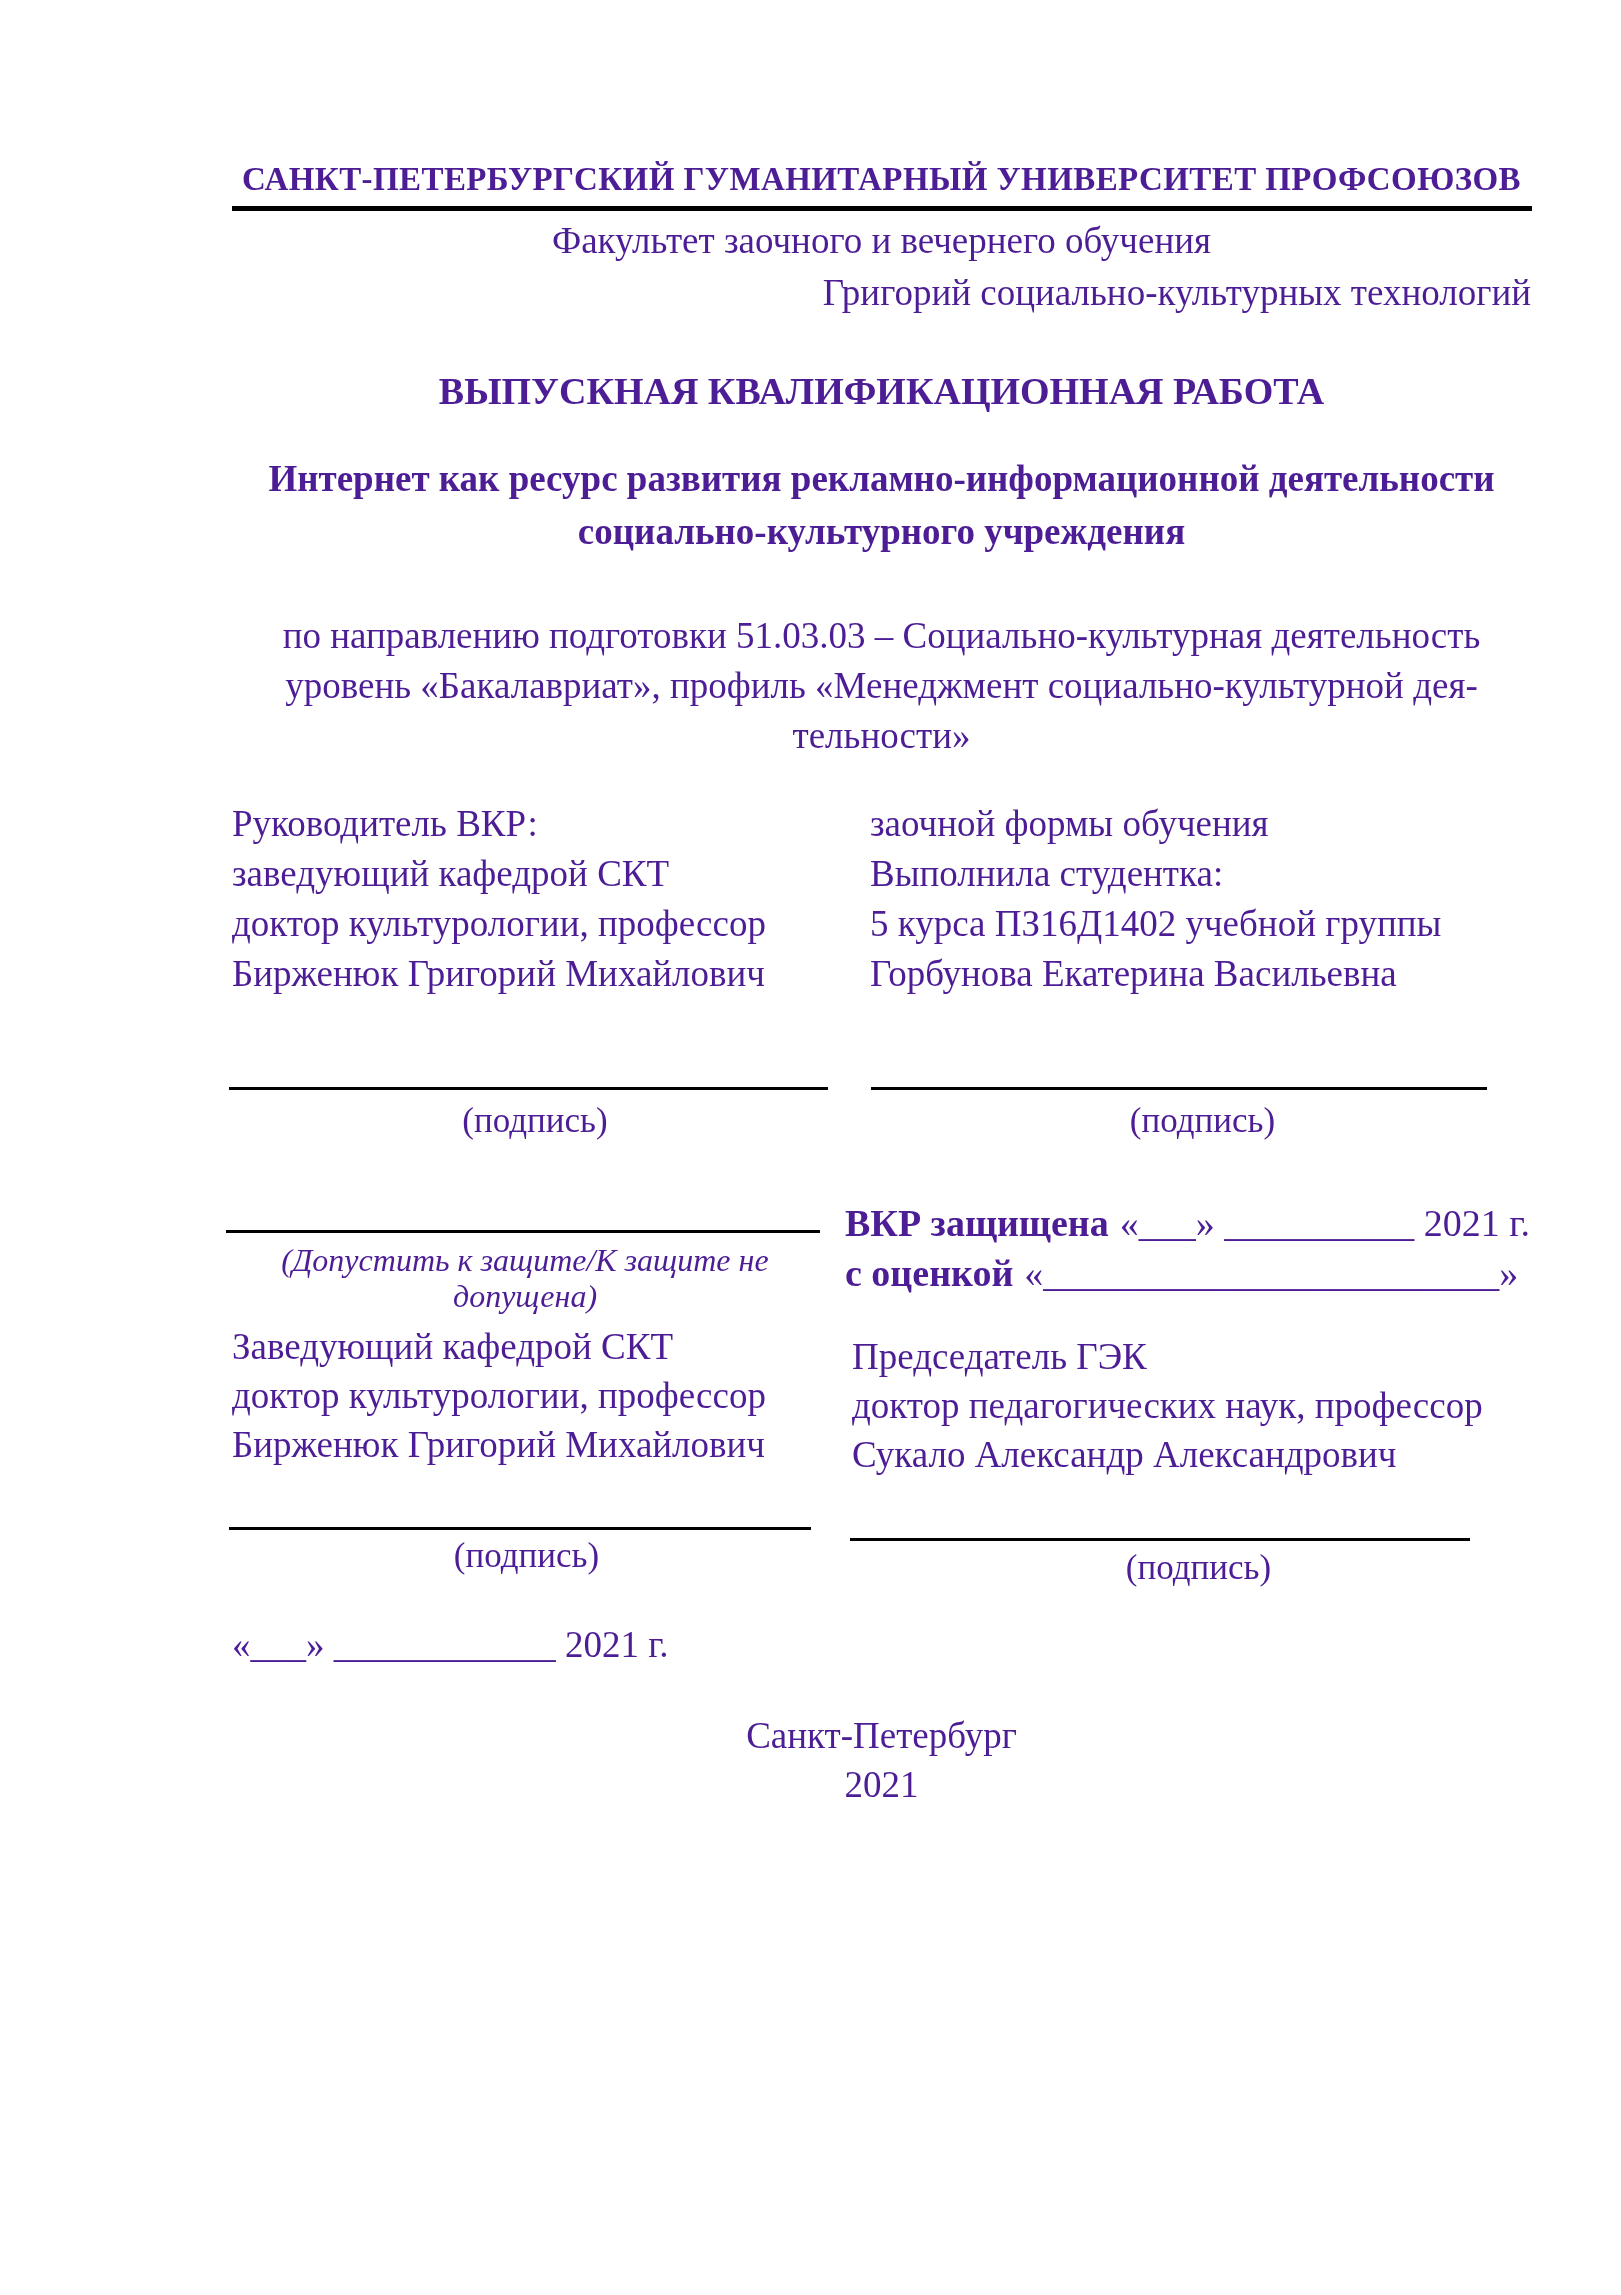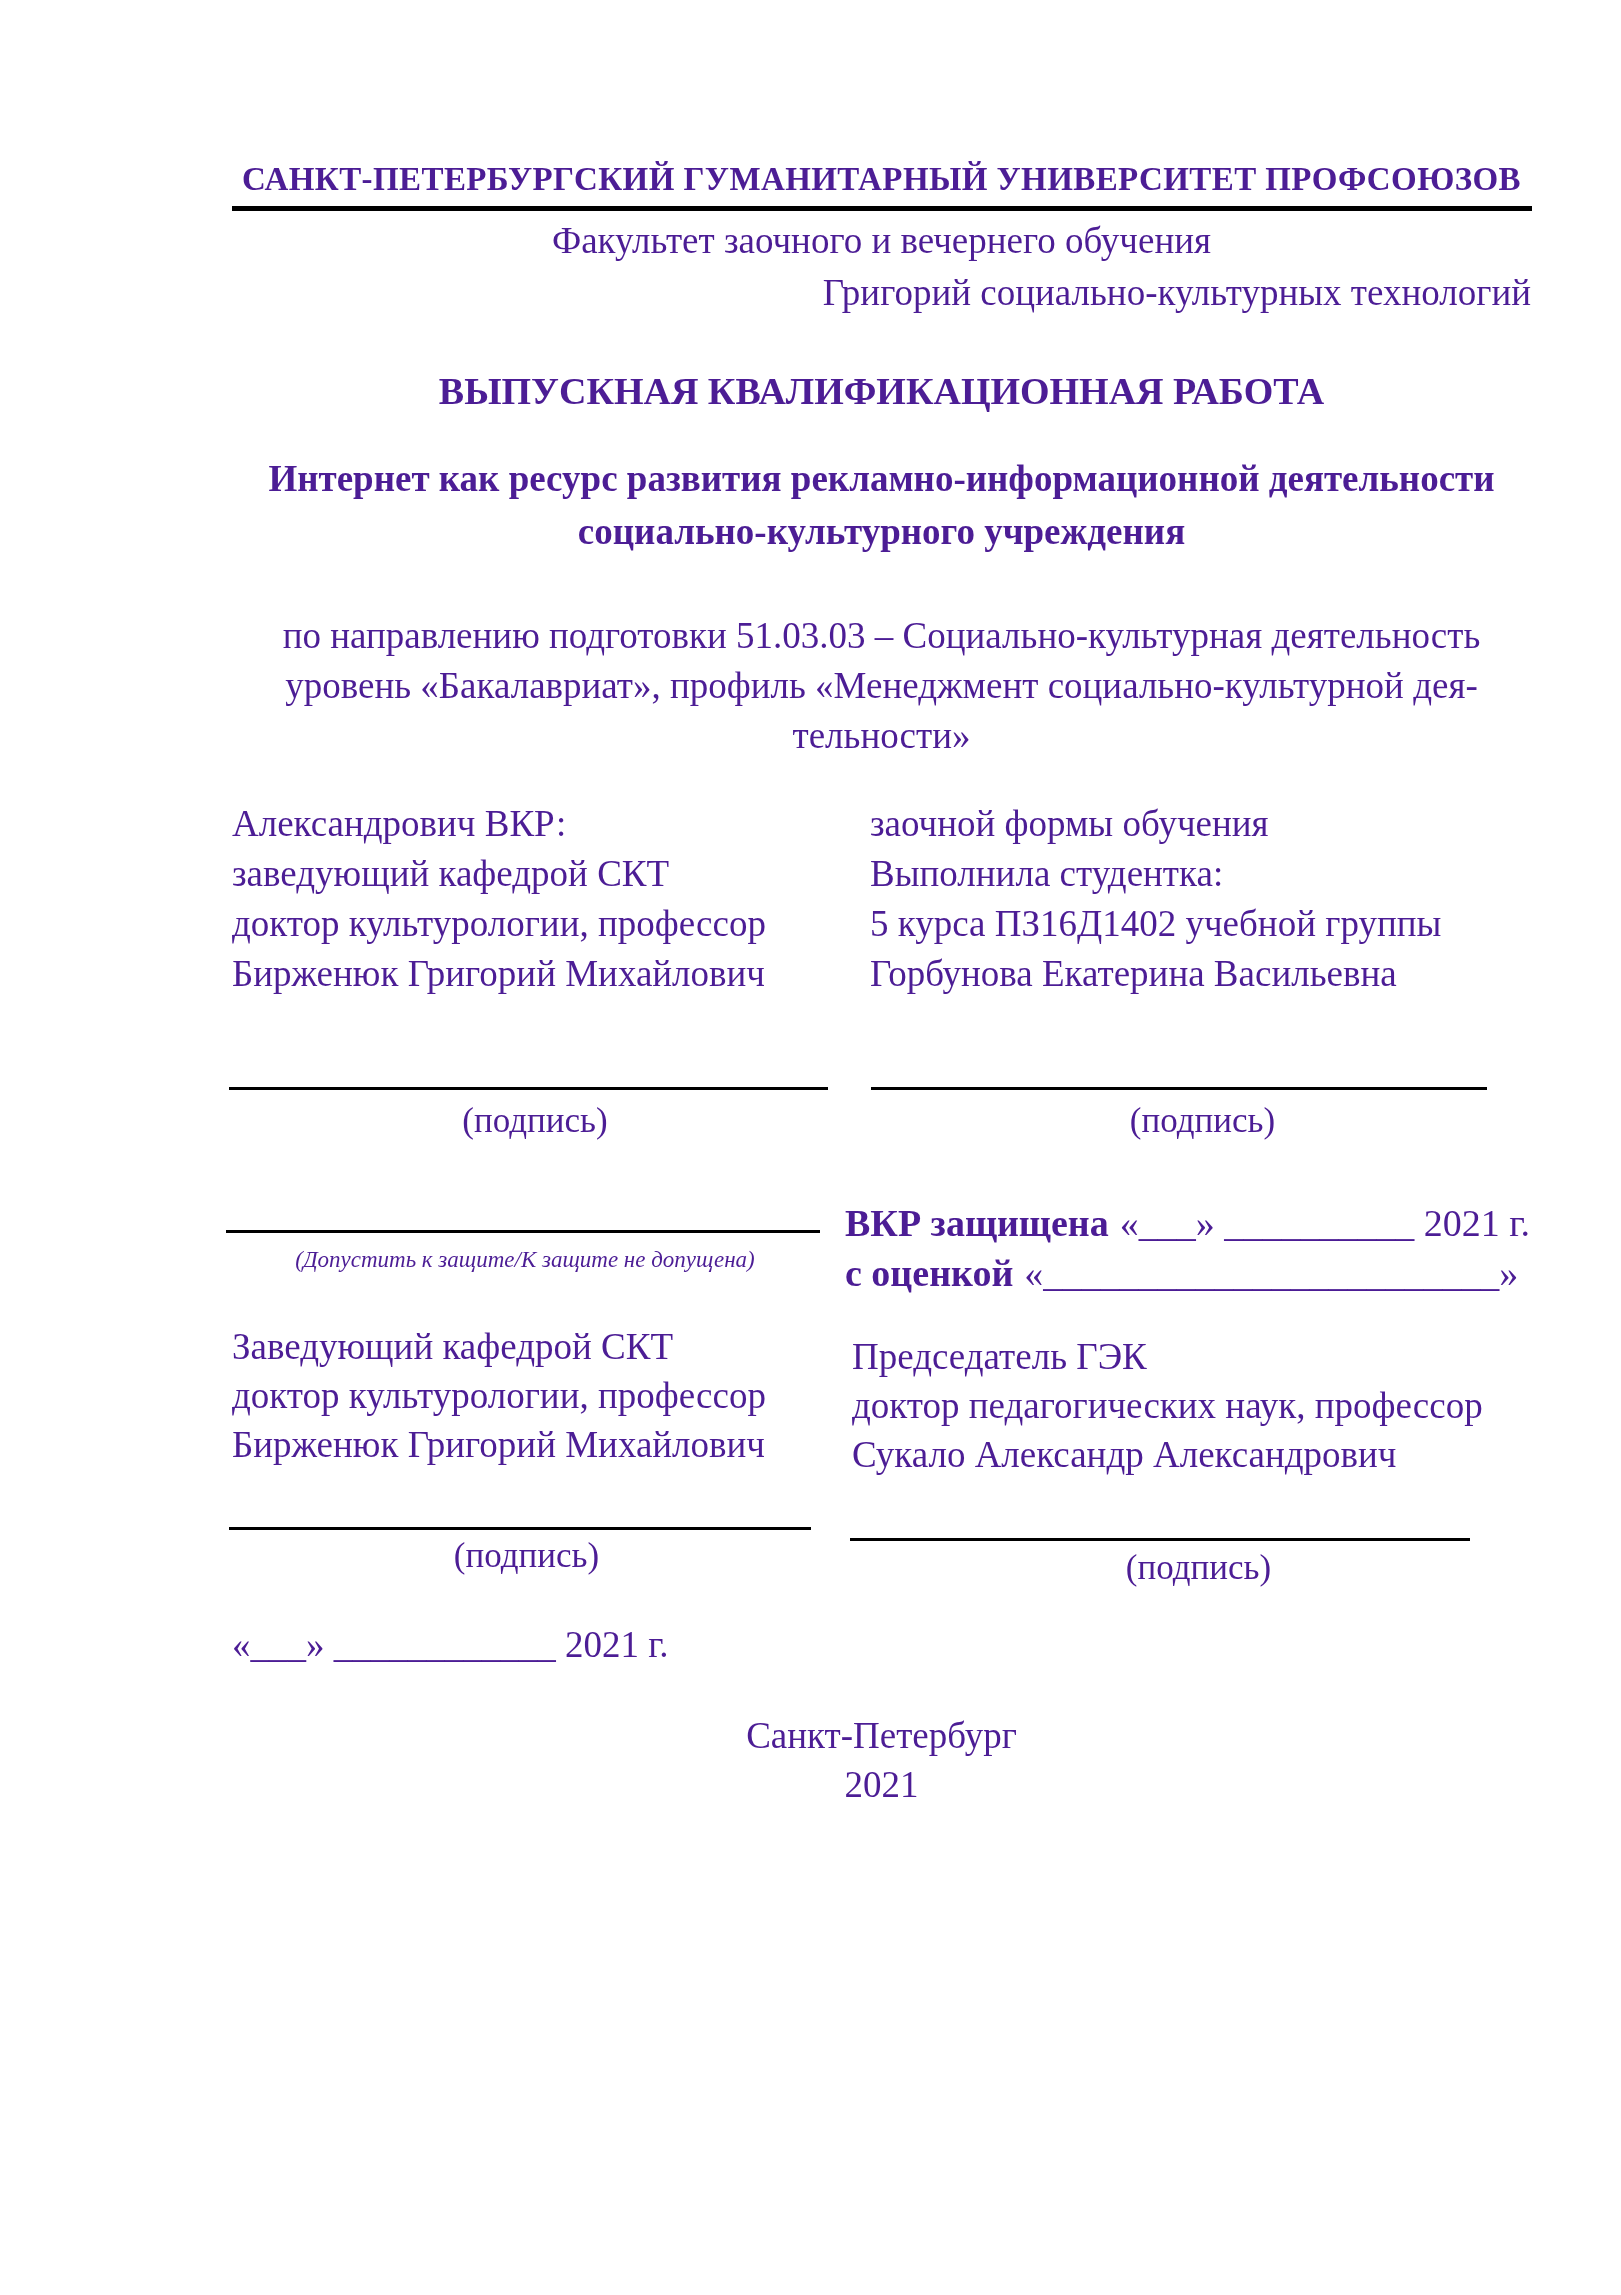--- a/index.html
+++ b/index.html
@@ -40,21 +40,21 @@
   .sig-line { border-top: 3.9px solid #000; height: 0; }
   .sig-line-1l { left: 229px;  top: 1087px; width: 599px; }
   .sig-line-1r { left: 871px; top: 1087px; width: 616px; }
   .sig-caption { font-size: 35px; line-height: 39px; text-align: center; }
   .sig-cap-1l { left: 229px;  top: 1101px; width: 612px; }
   .sig-cap-1r { left: 871px; top: 1101px; width: 663px; }
 
   .allow-line { left: 226px; top: 1230px; width: 594px; }
   .admission-caption {
     left: 226px; top: 1242px; width: 598px;
-    font-size: 23px; line-height: 36px; font-style: italic; text-align: center;
+    font-size: 32px; line-height: 36px; font-style: italic; text-align: center;
   }
 
   .defense-line1 { left: 845px; top: 1200px; width: 707px; font-size: 38px; line-height: 46px; }
   .defense-line2 { left: 845px; top: 1250px; width: 707px; font-size: 38px; line-height: 46px; }
   .gap-after { margin-right: 11px; }
 
   .col-left-b  { left: 232px;  top: 1322px; width: 628px; line-height: 49px; }
   .col-right-b { left: 852px; top: 1332px; width: 691px; line-height: 49px; }
 
   .sig-line-2l { left: 229px;  top: 1527px; width: 582px; }
@@ -83,21 +83,21 @@
     <div>социально-культурного учреждения</div>
   </div>
 
   <div class="abs program center body-txt">
     <div>по направлению подготовки 51.03.03 – Социально-культурная деятельность</div>
     <div>уровень «Бакалавриат», профиль «Менеджмент социально-культурной дея-</div>
     <div>тельности»</div>
   </div>
 
   <div class="abs col-left-a body-txt">
-    <div>Александрович ВКР:</div>
+    <div>Руководитель ВКР:</div>
     <div>заведующий кафедрой СКТ</div>
     <div>доктор культурологии, профессор</div>
     <div>Бирженюк Григорий Михайлович</div>
   </div>
   <div class="abs col-right-a body-txt">
     <div>заочной формы обучения</div>
     <div>Выполнила студентка:</div>
     <div>5 курса ПЗ16Д1402 учебной группы</div>
     <div>Горбунова Екатерина Васильевна</div>
   </div>

